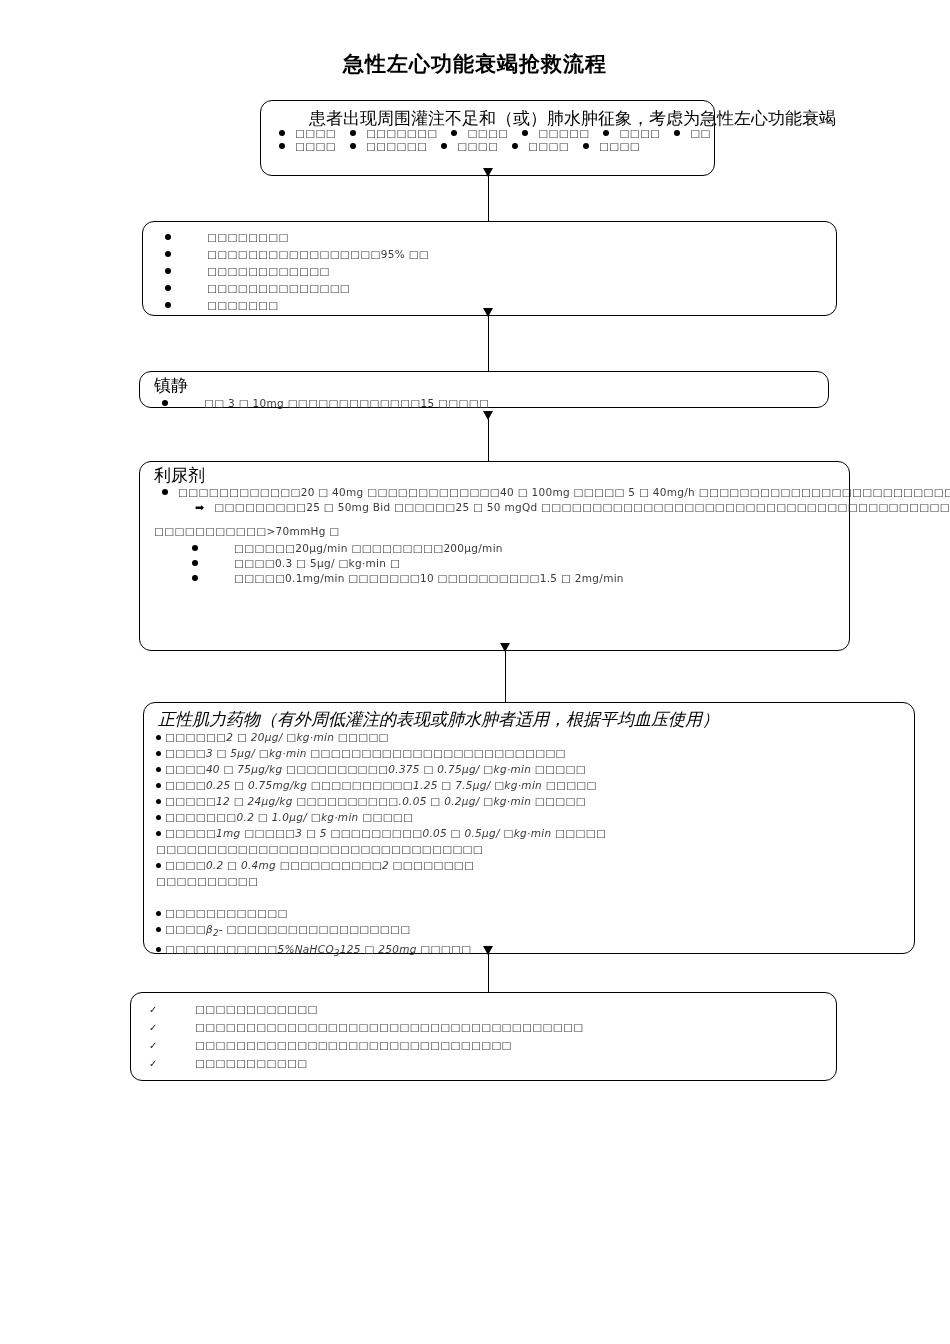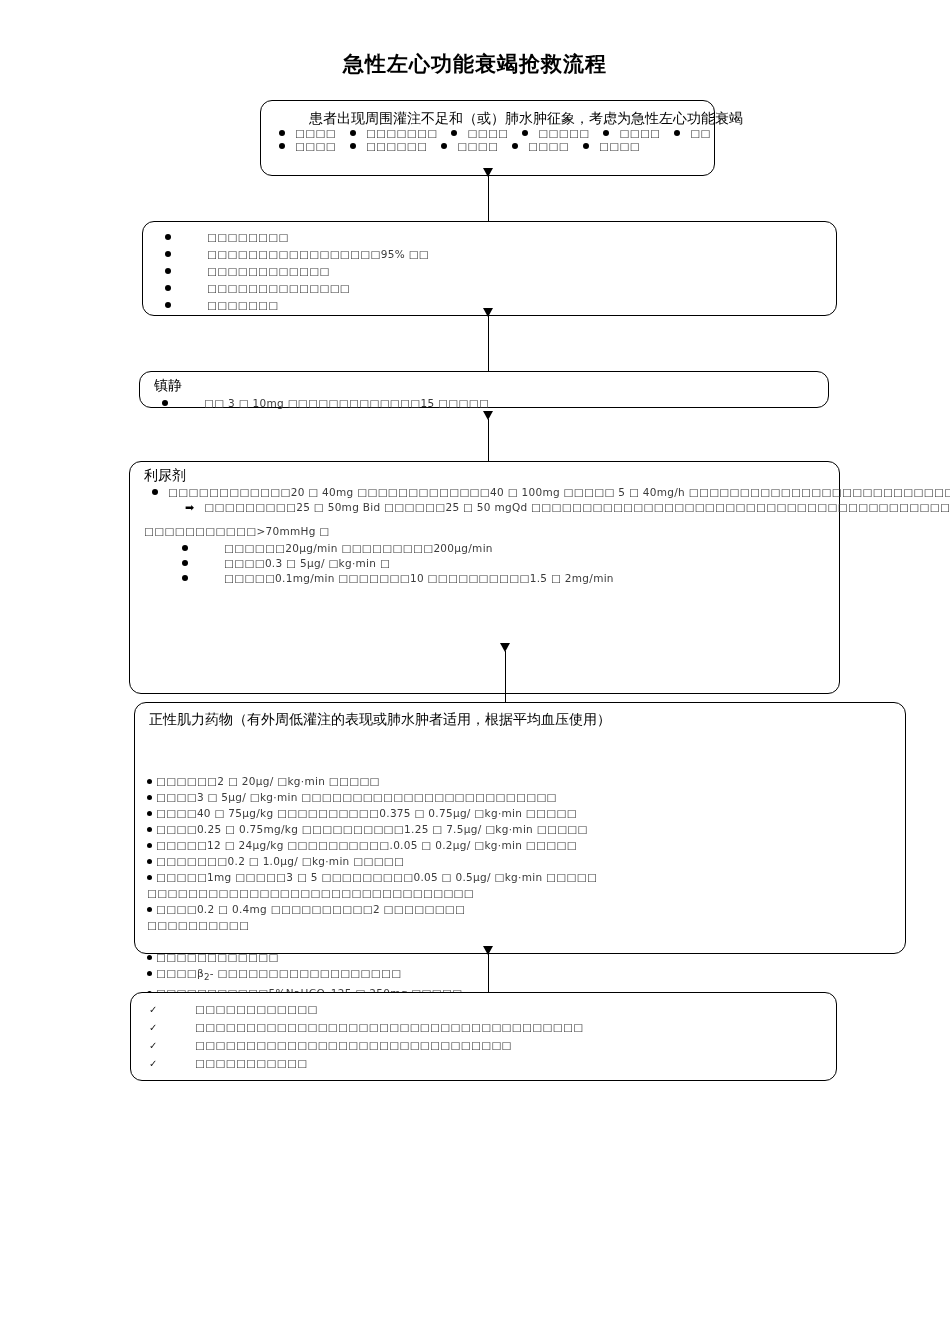--- a/index.html
+++ b/index.html
@@ -42,21 +42,21 @@
     position:absolute;left:-5px;bottom:-1px;
     width:0;height:0;
     border-left:5.5px solid transparent;
     border-right:5.5px solid transparent;
     border-top:9px solid #000;
   }
 
   
   .hdr{
     font-family:"Liberation Serif","DejaVu Serif",serif;
-    font-size:14px;color:#000;line-height:16px;white-space:nowrap;
+    font-size:17px;color:#000;line-height:16px;white-space:nowrap;
   }
   .tofu{
     font-family:"DejaVu Sans","Liberation Sans",sans-serif;
     font-size:10.5px;color:#3a3a3a;letter-spacing:0.3px;
     line-height:15px;white-space:nowrap;
   }
 
   
   .row{display:flex;align-items:baseline;white-space:nowrap;}
   .bul{
@@ -99,33 +99,33 @@
   #box-general{left:142px;top:221px;width:695px;height:95px;}
   #box-general .list{position:absolute;left:22px;top:8px;}
   #box-general .row{margin-bottom:2px;}
 
   
   #box-sedation{left:139px;top:371px;width:690px;height:37px;}
   #box-sedation .t{position:absolute;left:14px;top:6px;}
   #box-sedation .row{position:absolute;left:22px;top:24px;justify-content:flex-end;}
 
   
-  #box-diuretic{left:129px;top:461px;width:711px;height:233px;padding-left:16px;}
+  #box-diuretic{left:139px;top:461px;width:711px;height:190px;padding-left:16px;}
   #box-diuretic .t{position:absolute;left:14px;top:6px;}
   #box-diuretic .l1{position:absolute;left:22px;top:23px;}
   #box-diuretic .l2{position:absolute;left:55px;top:38px;}
   #box-diuretic .cond{position:absolute;left:14px;top:62px;text-align:center;}
   #box-diuretic .v1{position:absolute;left:52px;top:79px;}
   #box-diuretic .v2{position:absolute;left:52px;top:94px;}
   #box-diuretic .v3{position:absolute;left:52px;top:109px;}
 
   
-  #box-inotrope{left:134px;top:702px;width:772px;height:252px;}
+  #box-inotrope{left:143px;top:702px;width:772px;height:252px;font-style:italic;}
   #box-inotrope .t{position:absolute;left:14px;top:9px;}
-  #box-inotrope .lines{position:absolute;left:12px;top:26px;margin-top:44px;}
+  #box-inotrope .lines{position:absolute;left:12px;top:26px;}
   #box-inotrope .ln{line-height:13.5px;white-space:nowrap;}
 
   
   #box-check{left:130px;top:992px;width:707px;height:89px;}
   #box-check .list{position:absolute;left:18px;top:9px;}
   #box-check .row{margin-bottom:3px;}
 
   
   #conn-1{left:488px;top:176px;}
   #conn-1 .stem{height:45px;}

